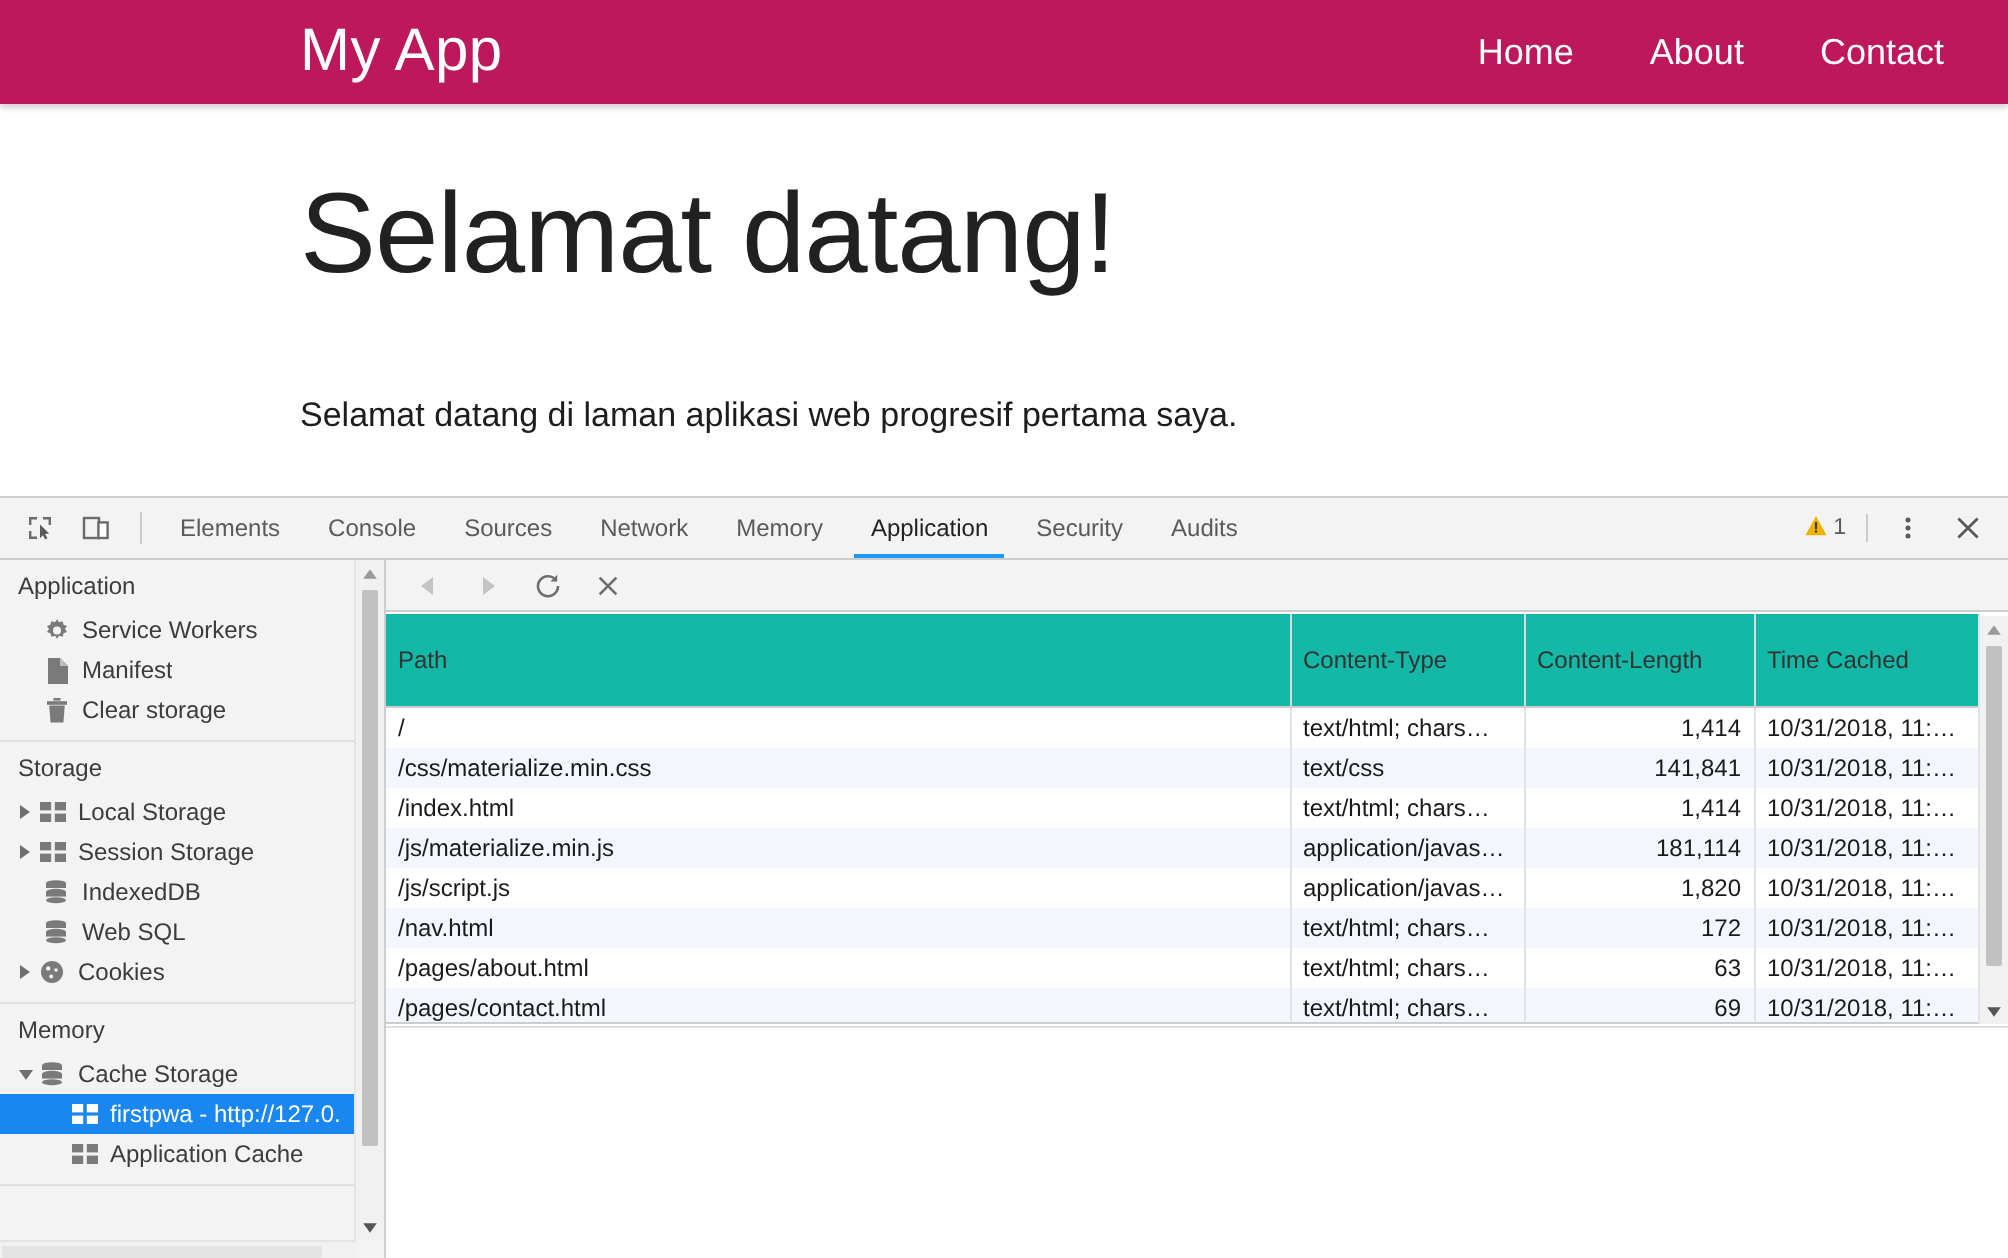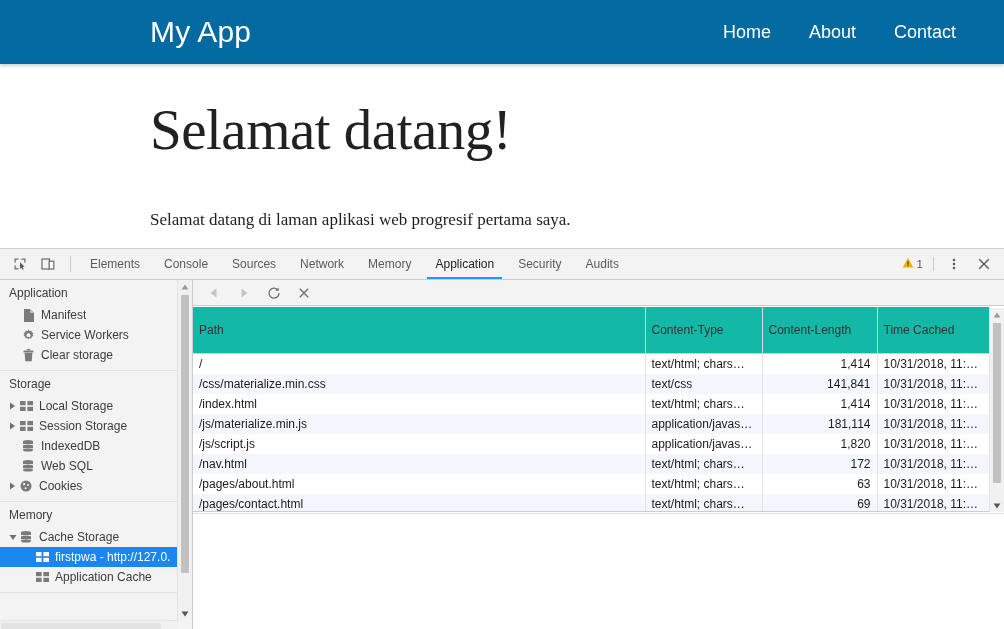--- a/index.html
+++ b/index.html
@@ -11,25 +11,25 @@
     font-family: "Liberation Sans", sans-serif;
   }
 
   
   #page-area {
     position: absolute; left: 0; top: 0; width: 1004px; height: 248px;
     background: #ffffff;
     overflow: hidden;
   }
   #nav-bar {
-    height: 64px;
-    background: #0369a1;
+    height: 52px;
+    background: #be185d;
     display: flex;
     align-items: center;
-    padding: 0 28px 0 0;
+    padding: 0 12px 0 0;
     box-shadow: 0 2px 3px rgba(0,0,0,0.18);
     position: relative;
     z-index: 2;
   }
   #brand {
     color: #ffffff;
     font-size: 30px;
     letter-spacing: .2px;
     margin-left: 150px;
     white-space: nowrap;
@@ -43,21 +43,20 @@
   }
   #nav-links a {
     color: #ffffff;
     text-decoration: none;
     font-size: 18px;
     padding: 4px 6px;
     white-space: nowrap;
   }
   #page-body {
     padding: 0 0 0 150px;
-    font-family: Liberation Serif, serif;
   }
   #page-title {
     font-size: 57px;
     font-weight: 400;
     color: #212121;
     margin: 34px 0 0 0;
     line-height: 1.12;
     letter-spacing: -0.5px;
   }
   #page-sub {
@@ -351,36 +350,36 @@
 
     <div id="dt-sidebar">
 
       <div id="sb-scroll">
 
         <div class="sb-group">
           <div class="sb-head">Application</div>
 
           <div class="sb-item">
             <span class="sb-ico">
+              <svg width="13" height="13" viewBox="0 0 13 13">
+                <path d="M6.5 0.6l1 1.5 1.8-.5.5 1.8 1.7.6-1 1.5 1 1.5-1.7.6-.5 1.8-1.8-.5-1 1.5-1-1.5-1.8.5-.5-1.8-1.7-.6 1-1.5-1-1.5 1.7-.6.5-1.8 1.8.5z" fill="#7a7a7a"></path>
+                <circle cx="6.5" cy="6.3" r="2" fill="#f3f3f3"></circle>
+              </svg>
+            </span>
+            <span class="sb-label">Service Workers</span>
+          </div>
+
+          <div class="sb-item">
+            <span class="sb-ico">
               <svg width="11" height="13" viewBox="0 0 11 13">
                   <path d="M1 0h6l4 4v9H1z" fill="#7a7a7a"></path>
                   <path d="M7 0l4 4H7z" fill="#bdbdbd"></path>
                 </svg>
             </span>
             <span class="sb-label">Manifest</span>
-          </div>
-
-          <div class="sb-item">
-            <span class="sb-ico">
-              <svg width="13" height="13" viewBox="0 0 13 13">
-                <path d="M6.5 0.6l1 1.5 1.8-.5.5 1.8 1.7.6-1 1.5 1 1.5-1.7.6-.5 1.8-1.8-.5-1 1.5-1-1.5-1.8.5-.5-1.8-1.7-.6 1-1.5-1-1.5 1.7-.6.5-1.8 1.8.5z" fill="#7a7a7a"></path>
-                <circle cx="6.5" cy="6.3" r="2" fill="#f3f3f3"></circle>
-              </svg>
-            </span>
-            <span class="sb-label">Service Workers</span>
           </div>
 
           <div class="sb-item">
             <span class="sb-ico">
               <svg width="11" height="13" viewBox="0 0 11 13">
                 <rect x="0.5" y="1.6" width="10" height="1.8" fill="#7a7a7a"></rect>
                 <rect x="3.7" y="0" width="3.6" height="1.3" fill="#7a7a7a"></rect>
                 <path d="M1.6 3.8h7.8l-.7 8.4H2.3z" fill="#7a7a7a"></path>
               </svg>
             </span>

